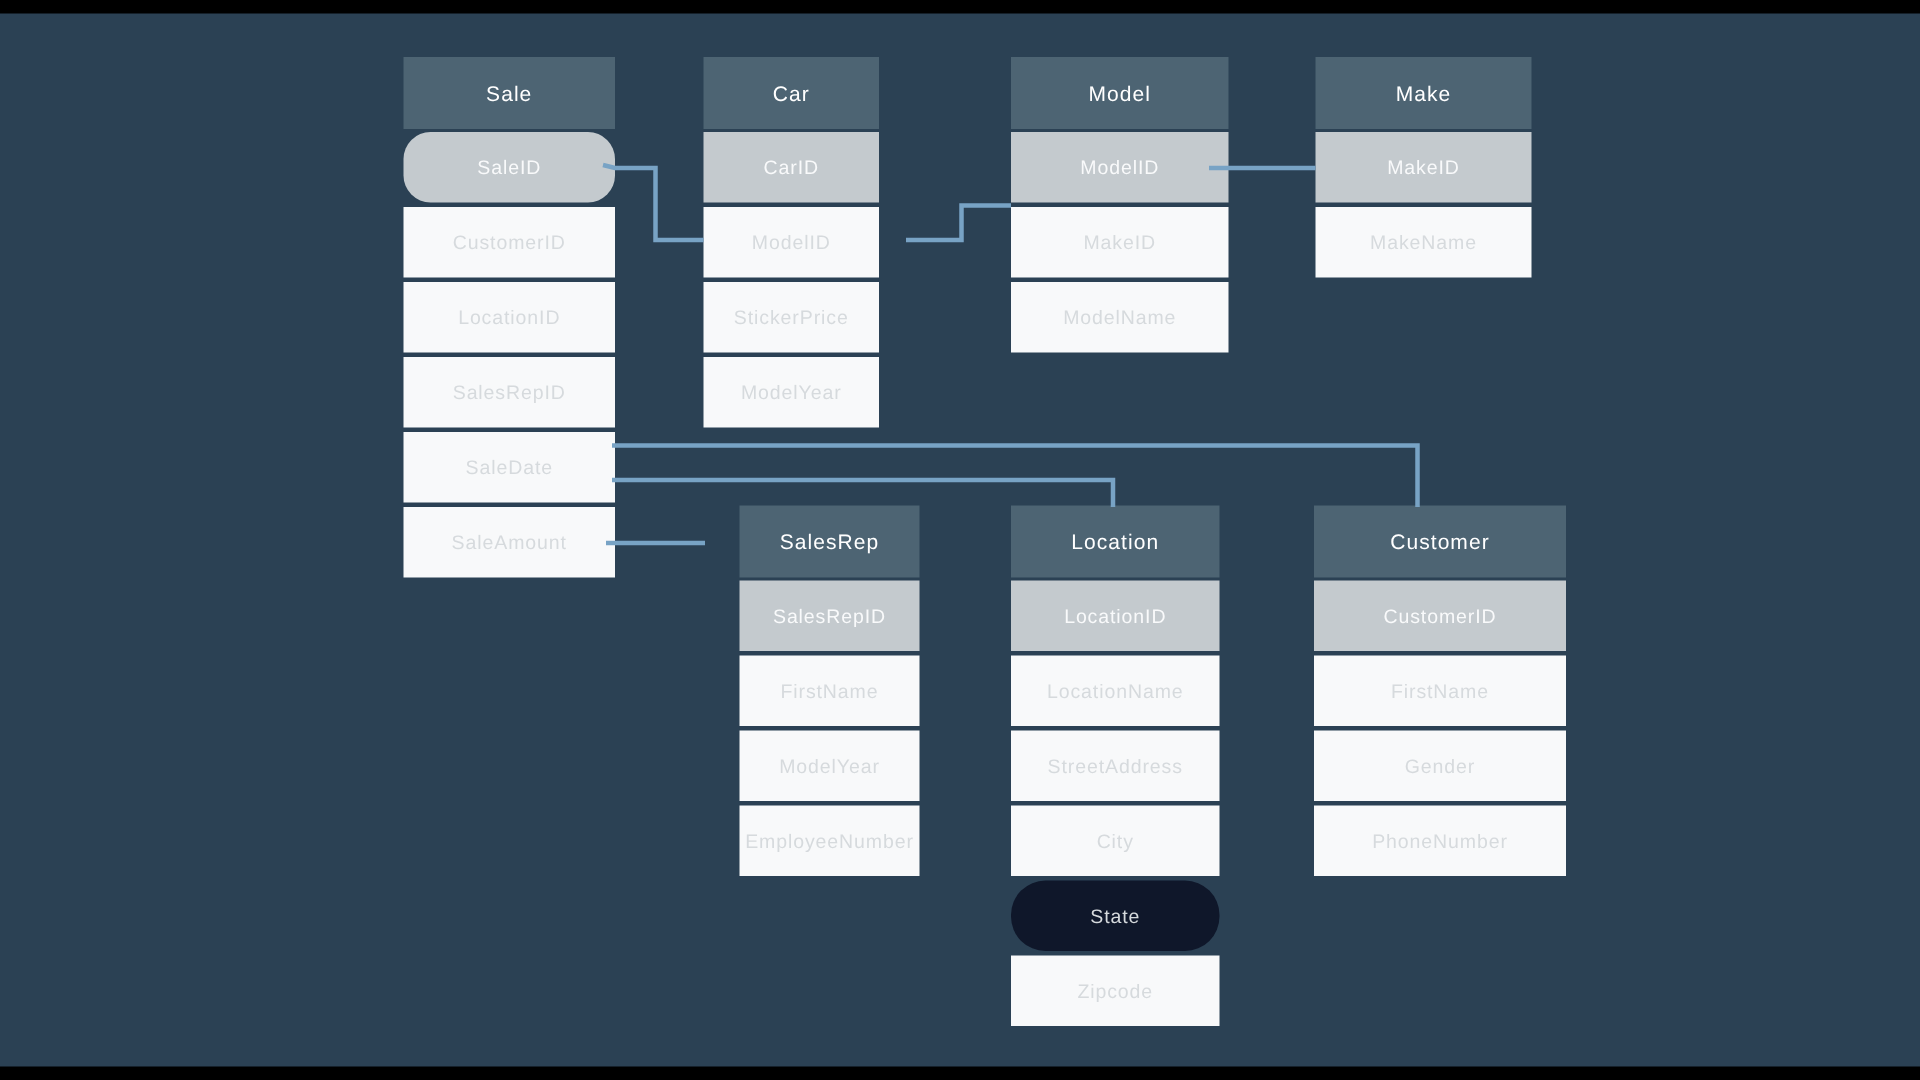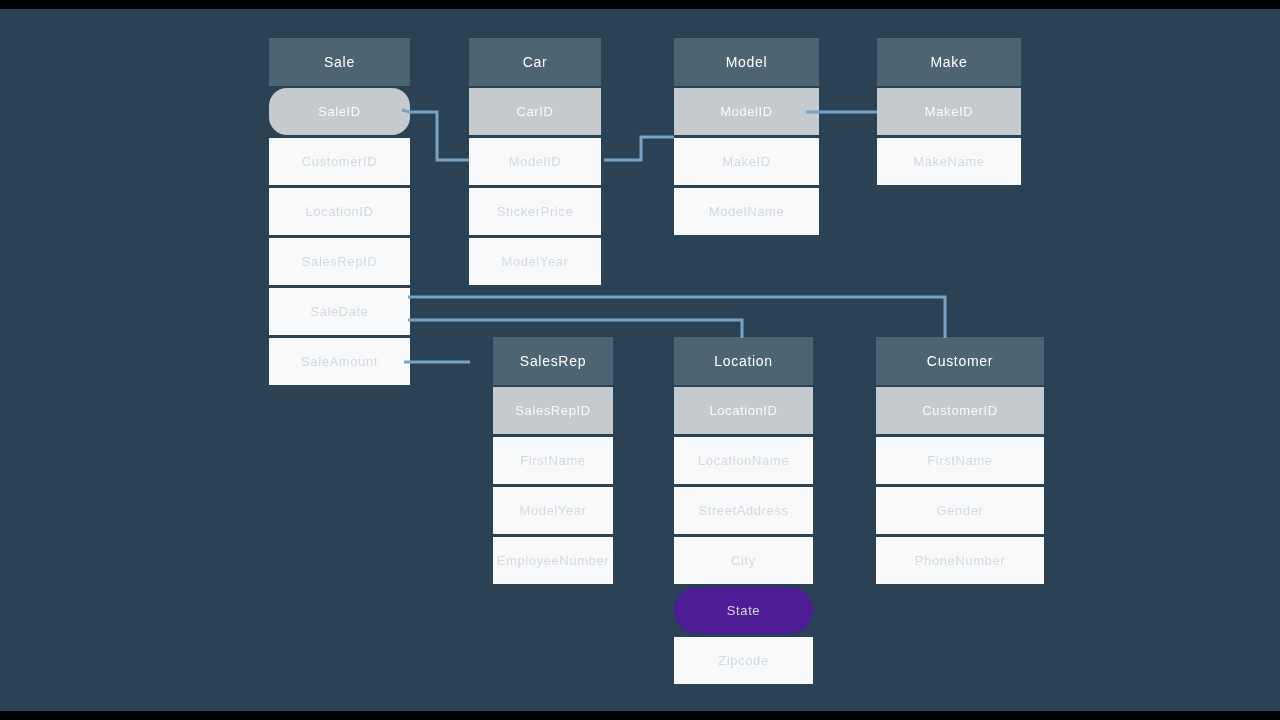--- a/index.html
+++ b/index.html
@@ -67,21 +67,21 @@
   <div id="tables">
       <div class="entity-table" style="left: 269px; top: 38px; width: 141px;">
         <div class="thead" style="background: rgb(77, 100, 115); color: rgb(255, 255, 255);">Sale</div>
         <div class="trow" style="background: rgb(196, 202, 206); color: rgb(249, 250, 251); border-radius: 18px;">SaleID</div>
         <div class="trow" style="background: rgb(248, 249, 250); color: rgb(214, 218, 221);">CustomerID</div>
         <div class="trow" style="background: rgb(248, 249, 250); color: rgb(214, 218, 221);">LocationID</div>
         <div class="trow" style="background: rgb(248, 249, 250); color: rgb(214, 218, 221);">SalesRepID</div>
         <div class="trow" style="background: rgb(248, 249, 250); color: rgb(214, 218, 221);">SaleDate</div>
         <div class="trow" style="background: rgb(248, 249, 250); color: rgb(214, 218, 221);">SaleAmount</div>
       </div>
-      <div class="entity-table" style="left: 469px; top: 38px; width: 132px;">
+      <div class="entity-table" style="left: 469px; top: 38px; width: 117px;">
         <div class="thead" style="background: rgb(77, 100, 115); color: rgb(255, 255, 255);">Car</div>
         <div class="trow" style="background: rgb(196, 202, 206); color: rgb(249, 250, 251);">CarID</div>
         <div class="trow" style="background: rgb(248, 249, 250); color: rgb(214, 218, 221);">ModelID</div>
         <div class="trow" style="background: rgb(248, 249, 250); color: rgb(214, 218, 221);">StickerPrice</div>
         <div class="trow" style="background: rgb(248, 249, 250); color: rgb(214, 218, 221);">ModelYear</div>
       </div>
       <div class="entity-table" style="left: 674px; top: 38px; width: 145px;">
         <div class="thead" style="background: rgb(77, 100, 115); color: rgb(255, 255, 255);">Model</div>
         <div class="trow" style="background: rgb(196, 202, 206); color: rgb(249, 250, 251);">ModelID</div>
         <div class="trow" style="background: rgb(248, 249, 250); color: rgb(214, 218, 221);">MakeID</div>
@@ -98,21 +98,21 @@
         <div class="trow" style="background: rgb(248, 249, 250); color: rgb(214, 218, 221);">FirstName</div>
         <div class="trow" style="background: rgb(248, 249, 250); color: rgb(214, 218, 221);">ModelYear</div>
         <div class="trow" style="background: rgb(248, 249, 250); color: rgb(214, 218, 221);">EmployeeNumber</div>
       </div>
       <div class="entity-table" style="left: 674px; top: 337px; width: 139px;">
         <div class="thead" style="background: rgb(77, 100, 115); color: rgb(255, 255, 255);">Location</div>
         <div class="trow" style="background: rgb(196, 202, 206); color: rgb(249, 250, 251);">LocationID</div>
         <div class="trow" style="background: rgb(248, 249, 250); color: rgb(214, 218, 221);">LocationName</div>
         <div class="trow" style="background: rgb(248, 249, 250); color: rgb(214, 218, 221);">StreetAddress</div>
         <div class="trow" style="background: rgb(248, 249, 250); color: rgb(214, 218, 221);">City</div>
-        <div class="trow" style="background: #4c1d95; color: rgb(214, 218, 221); border-radius: 23px;">State</div>
+        <div class="trow" style="background: #0f172a; color: rgb(214, 218, 221); border-radius: 23px;">State</div>
         <div class="trow" style="background: rgb(248, 249, 250); color: rgb(214, 218, 221);">Zipcode</div>
       </div>
       <div class="entity-table" style="left: 876px; top: 337px; width: 168px;">
         <div class="thead" style="background: rgb(77, 100, 115); color: rgb(255, 255, 255);">Customer</div>
         <div class="trow" style="background: rgb(196, 202, 206); color: rgb(249, 250, 251);">CustomerID</div>
         <div class="trow" style="background: rgb(248, 249, 250); color: rgb(214, 218, 221);">FirstName</div>
         <div class="trow" style="background: rgb(248, 249, 250); color: rgb(214, 218, 221);">Gender</div>
         <div class="trow" style="background: rgb(248, 249, 250); color: rgb(214, 218, 221);">PhoneNumber</div>
       </div>
     </div>

